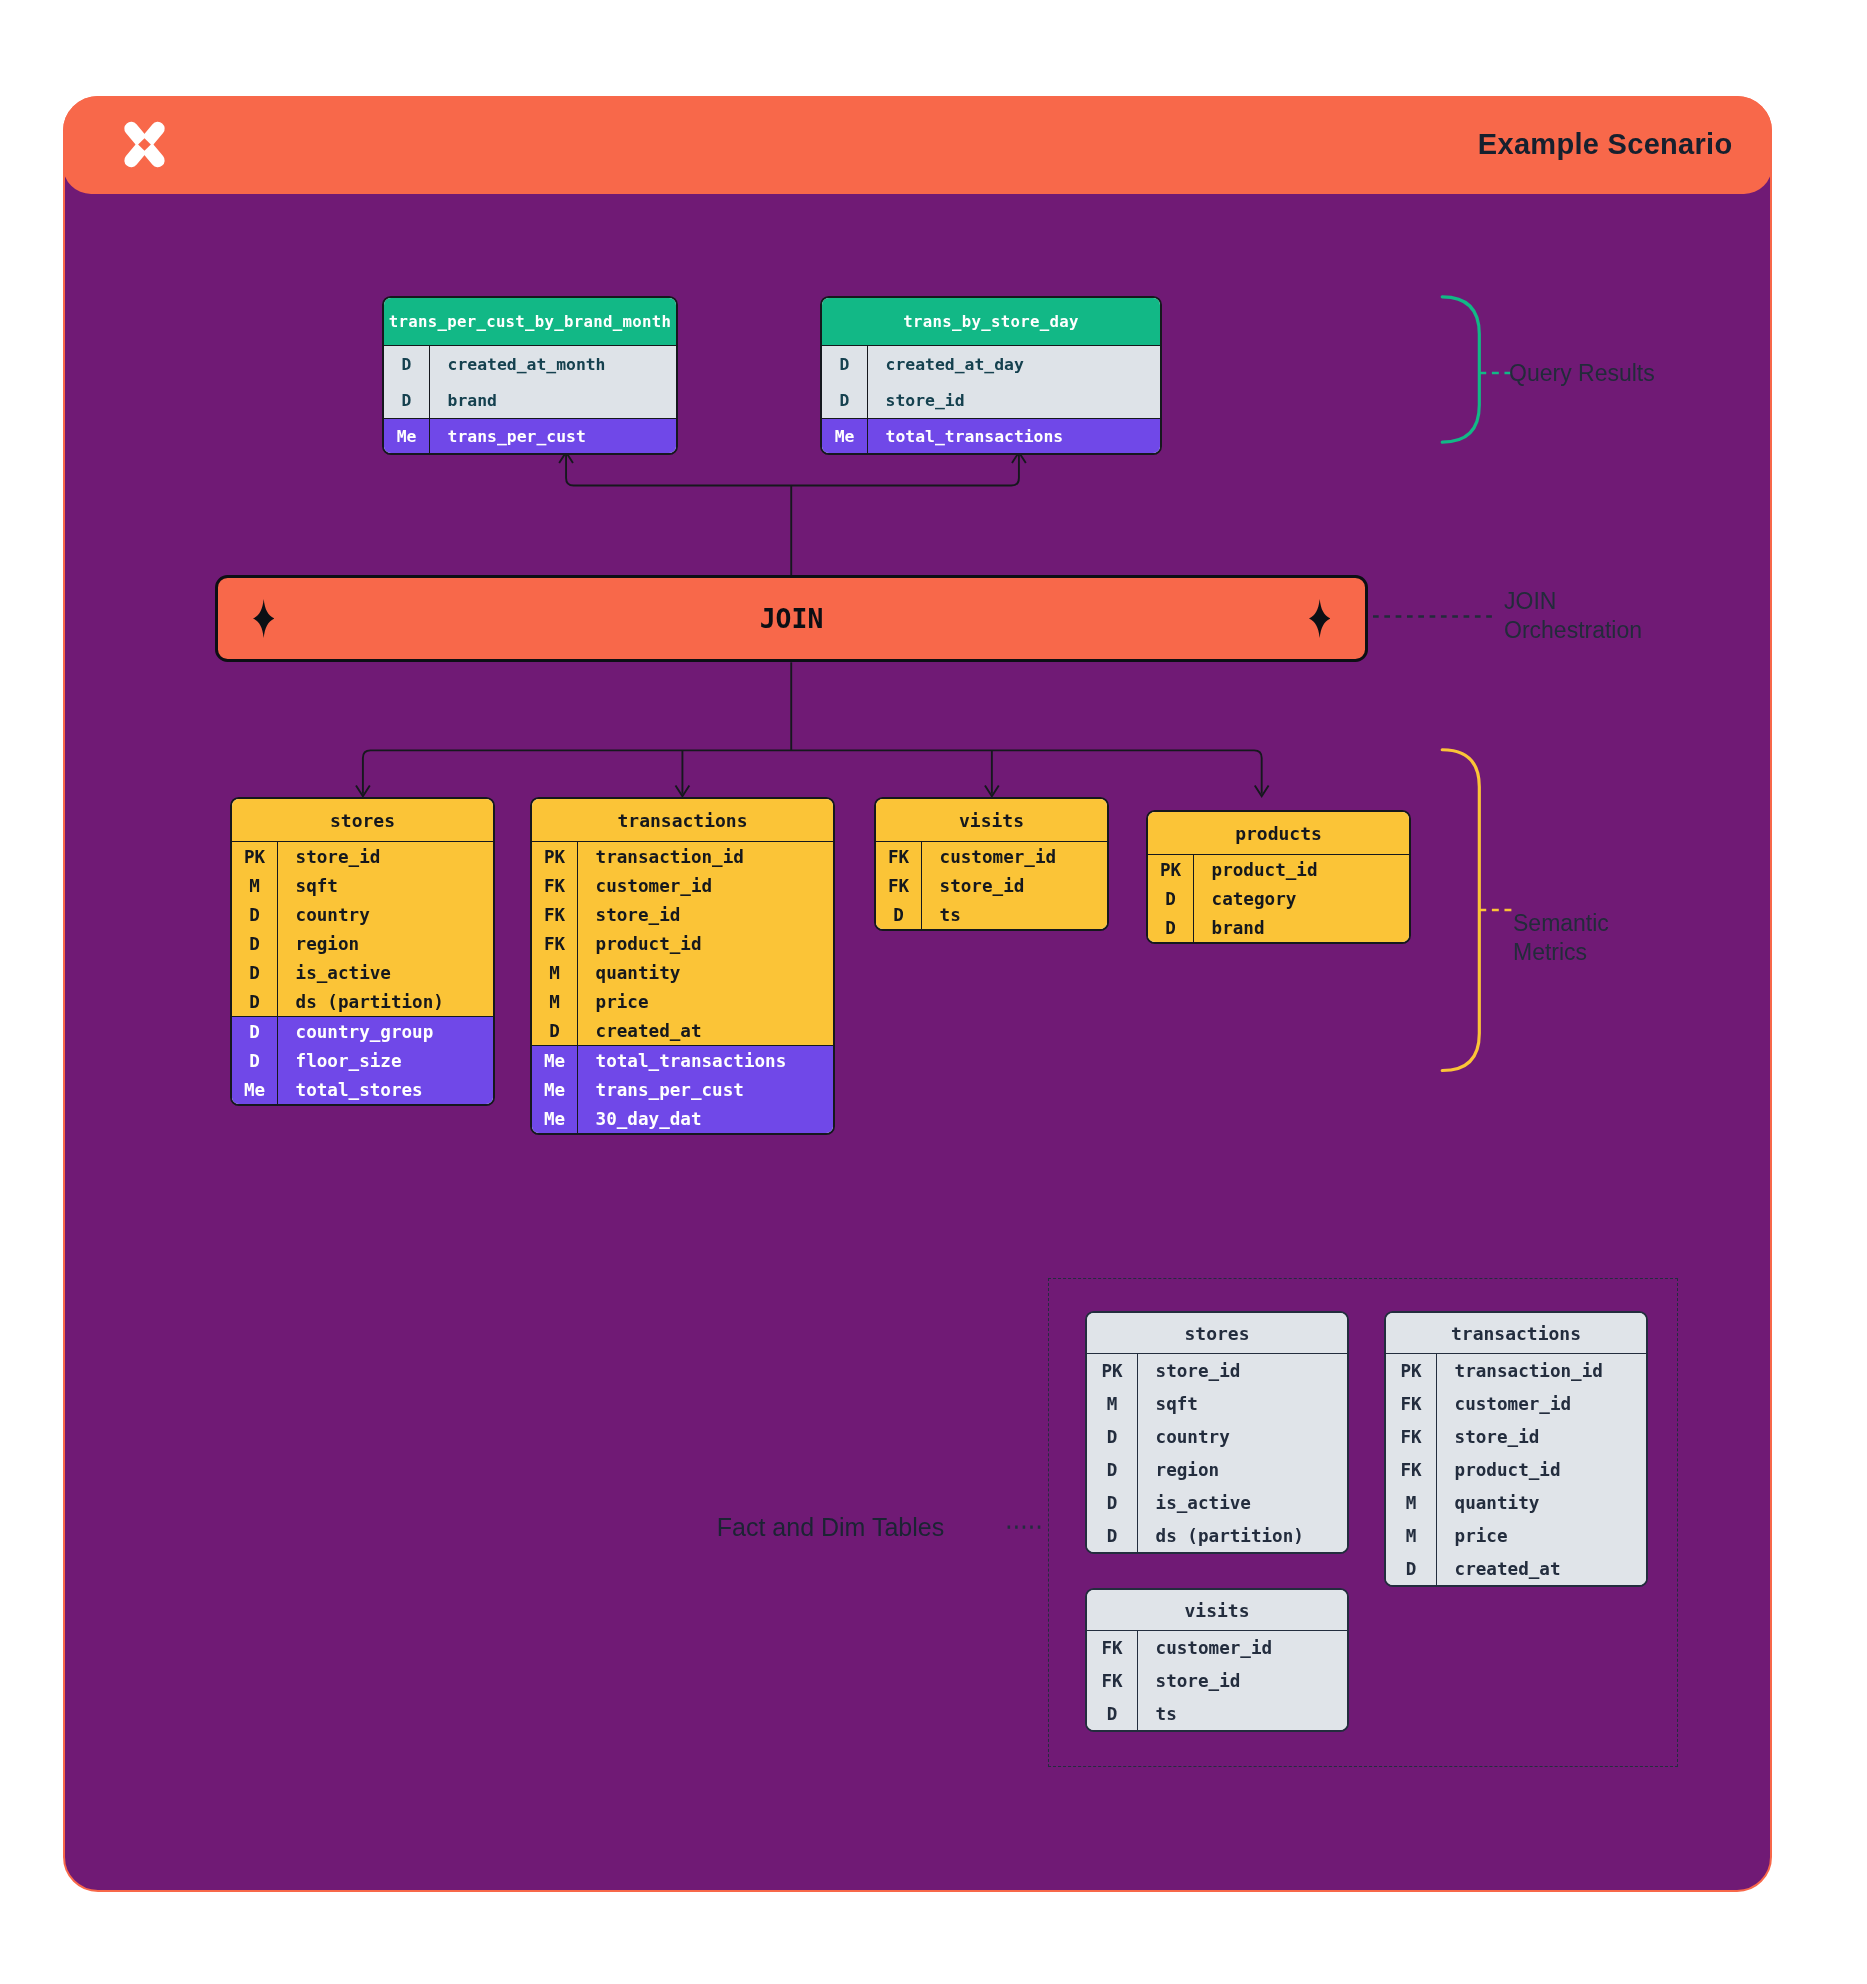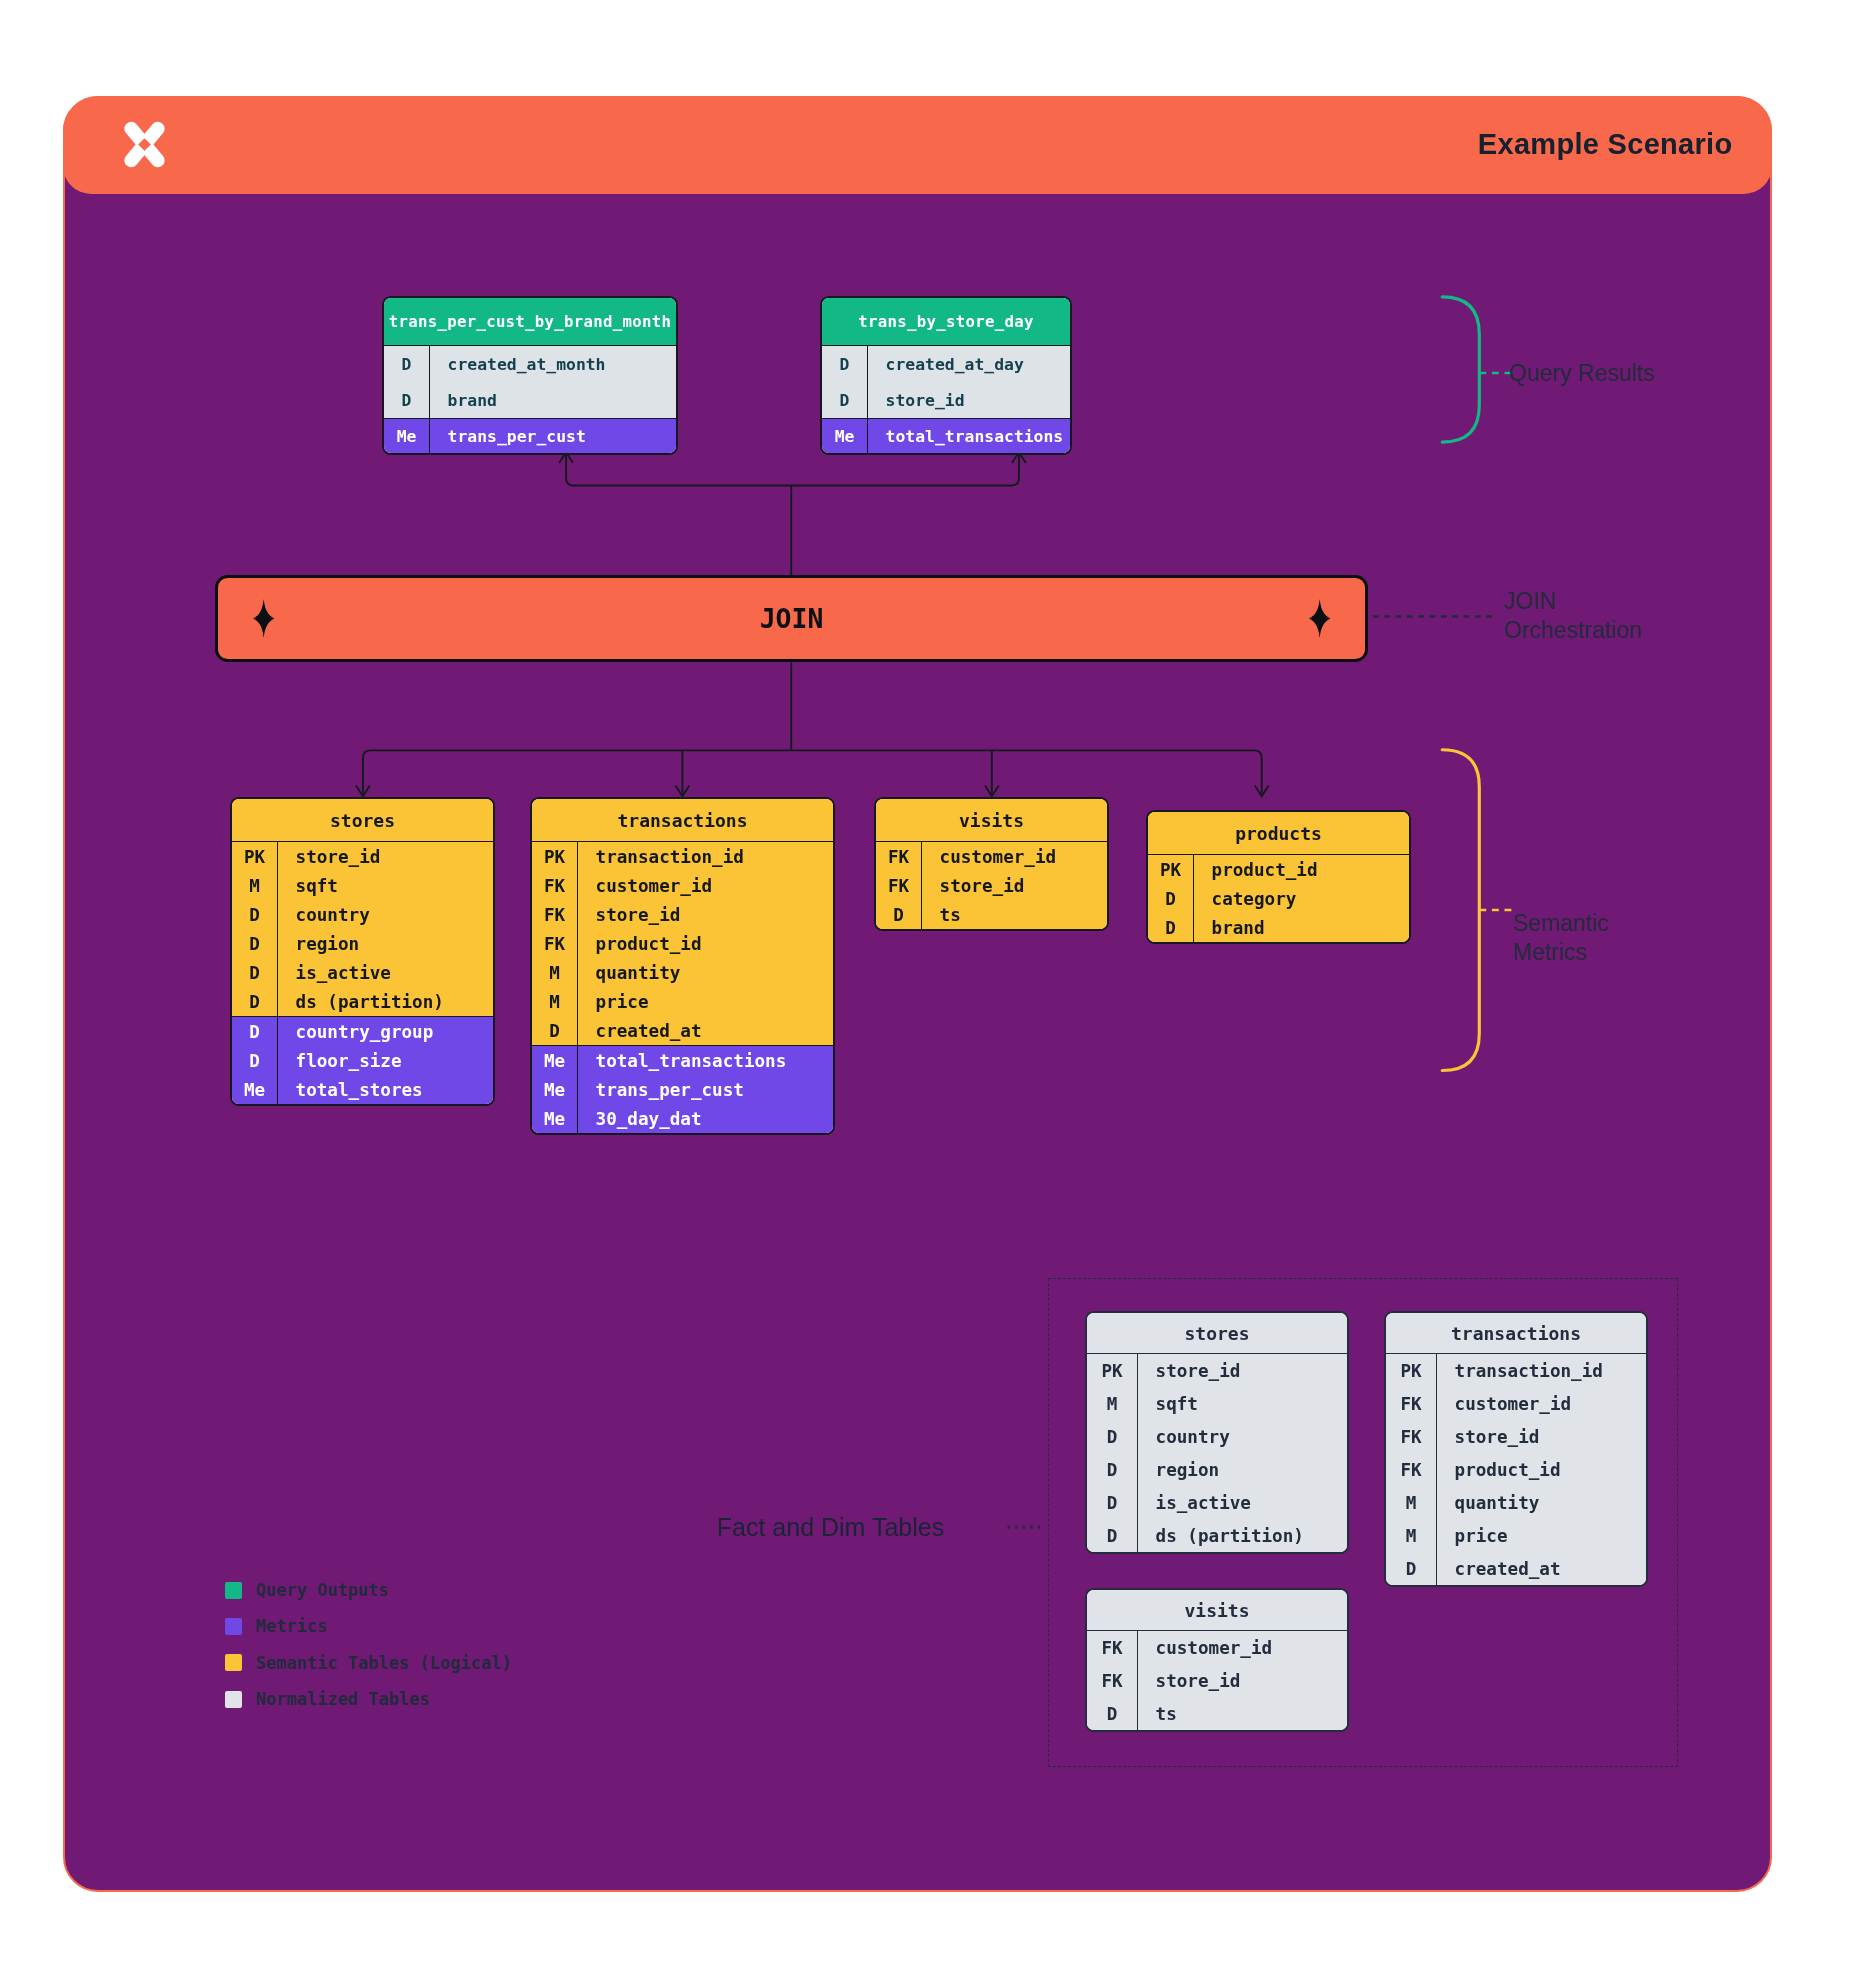--- a/index.html
+++ b/index.html
@@ -121,21 +121,21 @@
     <div class="row">
       <span class="tag">D</span>
       <span class="nm">brand</span>
     </div>
     <div class="row purple sec-derived">
       <span class="tag">Me</span>
       <span class="nm">trans_per_cust</span>
     </div>
   </div>
 
-  <div class="tbl q" style="left:820px;top:296px;width:252px">
+  <div class="tbl q" style="left:820px;top:296px;width:342px">
     <div class="tbl-h">trans_by_store_day</div>
     <div class="row">
       <span class="tag">D</span>
       <span class="nm">created_at_day</span>
     </div>
     <div class="row">
       <span class="tag">D</span>
       <span class="nm">store_id</span>
     </div>
     <div class="row purple sec-derived">
@@ -352,33 +352,15 @@
     <div class="row">
         <span class="tag">FK</span>
         <span class="nm">store_id</span>
       </div>
     <div class="row">
         <span class="tag">D</span>
         <span class="nm">ts</span>
       </div>
   </div>
 
-  <div class="legend">
-    <div class="leg-row">
-      <span class="sw sw0"></span>
-      <span class="leg-label">Query Outputs</span>
-    </div>
-    <div class="leg-row">
-      <span class="sw sw1"></span>
-      <span class="leg-label">Metrics</span>
-    </div>
-    <div class="leg-row">
-      <span class="sw sw2"></span>
-      <span class="leg-label">Semantic Tables (Logical)</span>
-    </div>
-    <div class="leg-row">
-      <span class="sw sw3"></span>
-      <span class="leg-label">Normalized Tables</span>
-    </div>
-  </div>
 
 </div>
 
 
 </body></html>

